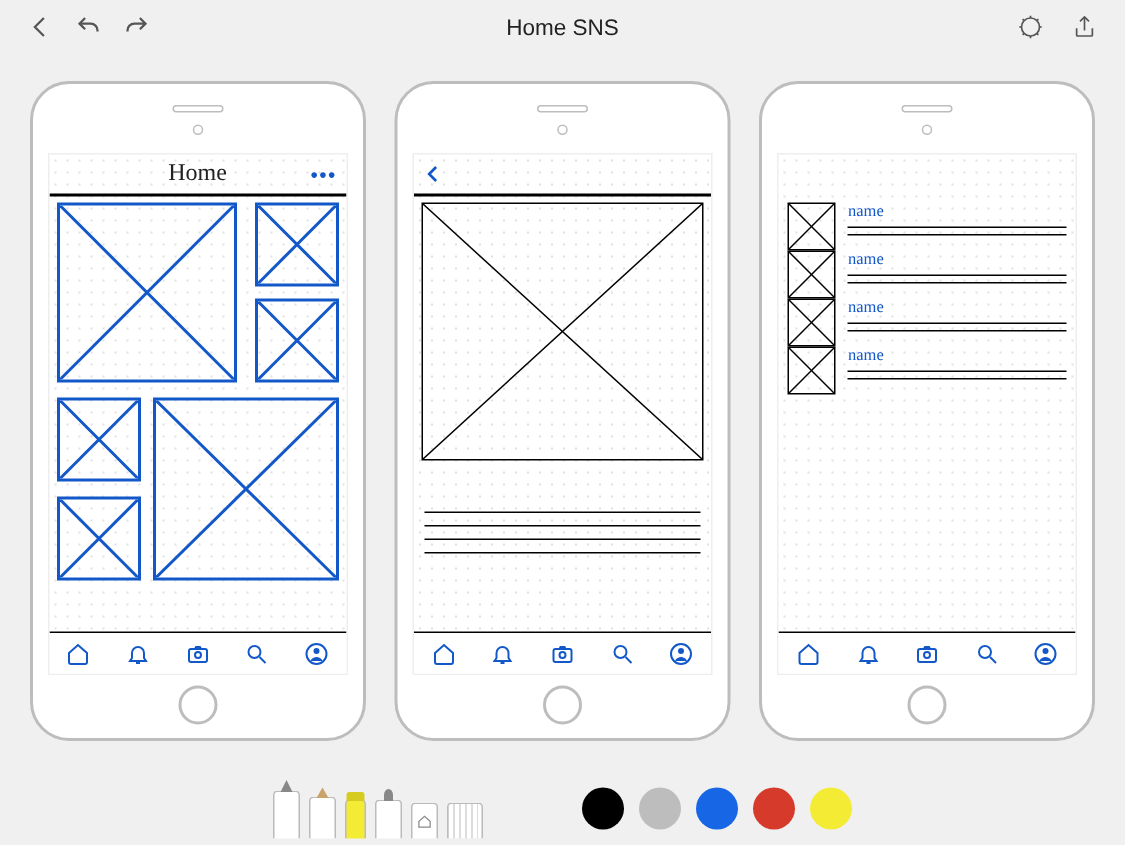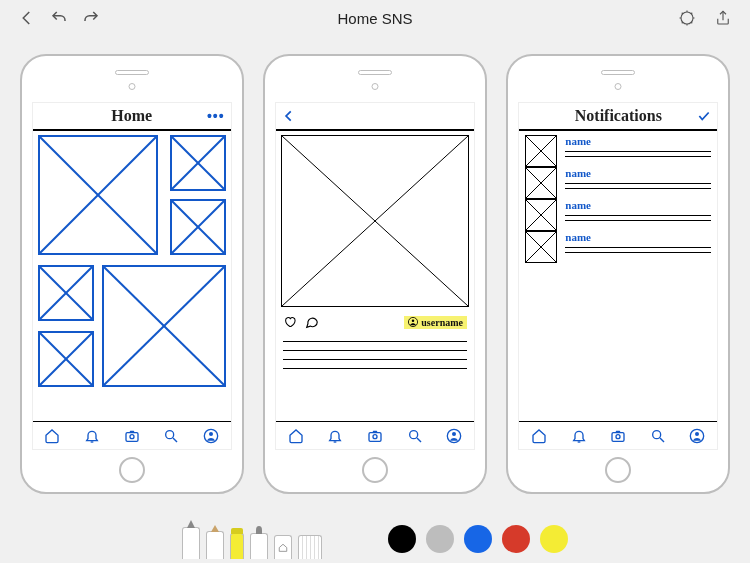--- a/index.html
+++ b/index.html
@@ -48,21 +48,20 @@
 
   
   .phone {
     width: 224px;
     height: 440px;
     border: 2px solid #bdbdbd;
     border-radius: 26px;
     background: #fff;
     position: relative;
     padding: 46px 10px 42px 10px;
-    font-weight: bold;
   }
   .speaker {
     position: absolute;
     top: 14px; left: 50%;
     transform: translateX(-50%);
     width: 34px; height: 5px;
     border: 1.5px solid #bdbdbd;
     border-radius: 3px;
   }
   .cam {
@@ -380,40 +379,20 @@
             </svg>
         </span>
       </div>
       <div class="detail-body">
         <div class="big-photo">
           <svg>
               <line x1="0" y1="0" x2="100%" y2="100%"></line>
               <line x1="100%" y1="0" x2="0" y2="100%"></line>
             </svg>
         </div>
-        <div class="action-row">
-          <span>
-              <svg width="14" height="14" viewBox="0 0 24 24" fill="none" stroke="#000" stroke-width="2">
-                <path d="M12 21s-8-5-8-12a5 5 0 019-3 5 5 0 019 3c0 7-8 12-8 12z" transform="scale(0.9) translate(1,1)"></path>
-              </svg>
-            </span>
-          <span>
-              <svg width="14" height="14" viewBox="0 0 24 24" fill="none" stroke="#000" stroke-width="2">
-                <path d="M21 12a8 8 0 01-12 7L3 21l2-6a8 8 0 1116-3z"></path>
-              </svg>
-            </span>
-          <div class="username-chip">
-            <svg width="10" height="10" viewBox="0 0 24 24">
-                <circle cx="12" cy="12" r="11" fill="none" stroke="#000" stroke-width="2"></circle>
-                <circle cx="12" cy="9" r="3" fill="#000"></circle>
-                <path d="M5 20c1-4 5-5 7-5s6 1 7 5" fill="#000"></path>
-              </svg>
-            <span>username</span>
-          </div>
-        </div>
         <div class="text-lines">
           <div class="line"></div>
           <div class="line"></div>
           <div class="line"></div>
           <div class="line"></div>
         </div>
       </div>
       <div class="tabbar">
         <span class="tab-i tab-active">
             <svg viewBox="0 0 24 24" fill="none" stroke="currentColor" stroke-width="2">
@@ -448,28 +427,20 @@
           </span>
       </div>
     </div>
     <div class="homebtn"></div>
   </div>
 
   <div class="phone">
     <div class="speaker"></div>
     <div class="cam"></div>
     <div class="screen">
-      <div class="s-header">
-        <span class="s-title">Notifications</span>
-        <span class="hdr-right">
-          <svg width="14" height="14" viewBox="0 0 24 24" fill="none" stroke="currentColor" stroke-width="3">
-              <polyline points="4 12 9 18 20 6"></polyline>
-            </svg>
-        </span>
-      </div>
       <div class="notif-body">
         <div class="notif-row">
           <div class="notif-thumb">
               <svg>
                 <line x1="0" y1="0" x2="100%" y2="100%"></line>
                 <line x1="100%" y1="0" x2="0" y2="100%"></line>
               </svg>
             </div>
           <div class="notif-text">
             <div class="notif-name">name</div>

